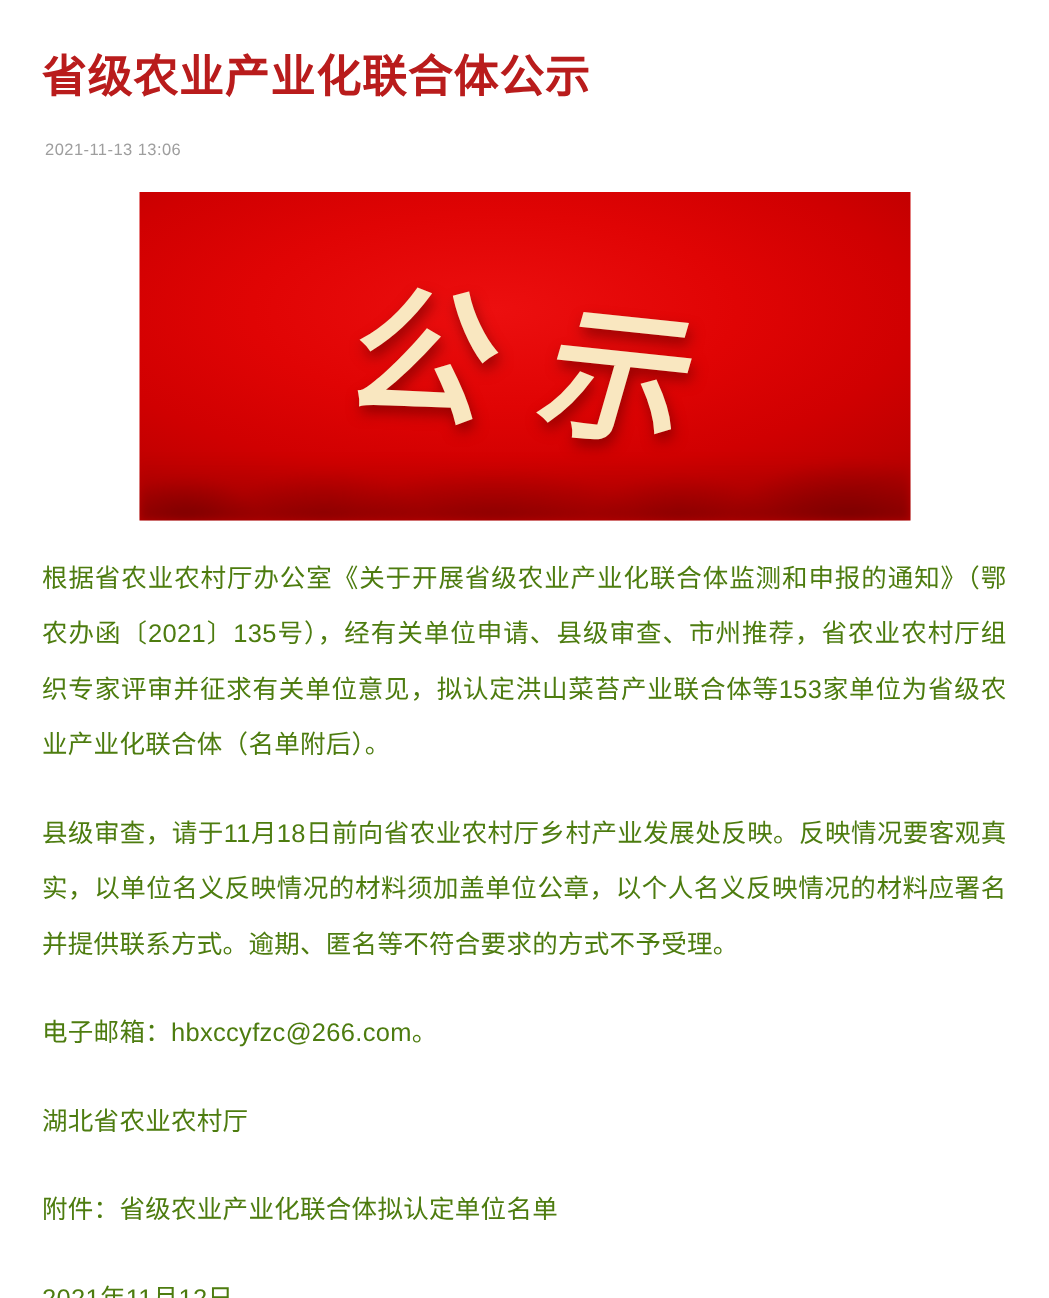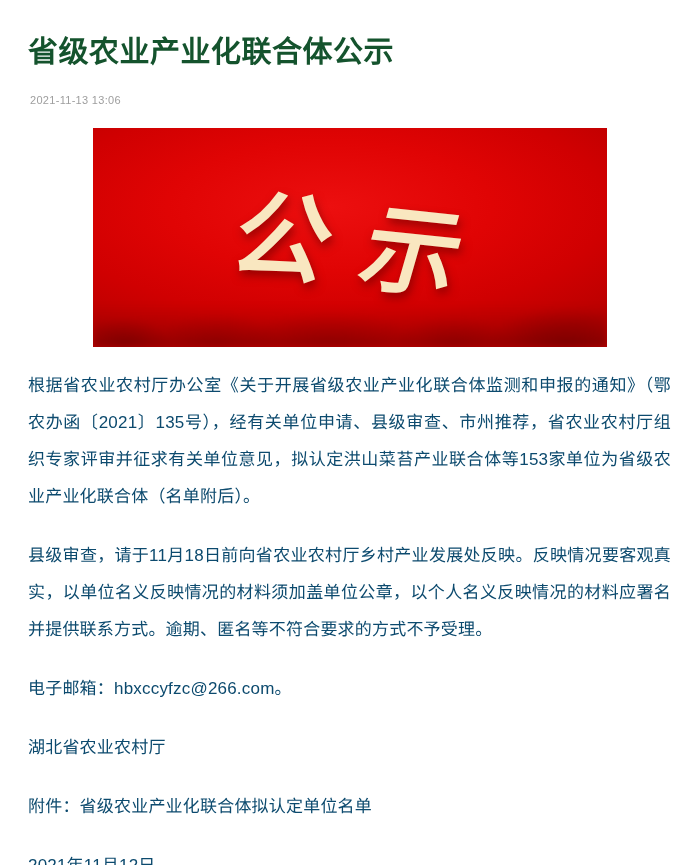--- a/index.html
+++ b/index.html
@@ -13,21 +13,21 @@
     box-sizing: border-box;
     padding: 28px 28px 18px 28px;
     background: #ffffff;
     font-family: "Liberation Sans", "DejaVu Sans", sans-serif;
   }
   h1.article-title {
     margin: 6px 0 24px 0;
     font-size: 30px;
     line-height: 36px;
     font-weight: 700;
-    color: #14532d;
+    color: #b91c1c;
     letter-spacing: 0.5px;
   }
   .pubdate {
     font-size: 11px;
     color: #9e9e9e;
     margin: 0 0 22px 2px;
     letter-spacing: 0.3px;
   }
   figure.banner {
     width: 514px;
@@ -64,21 +64,21 @@
       radial-gradient(70px 42px at 6% 100%, rgba(80,0,0,0.45), rgba(80,0,0,0) 70%),
       radial-gradient(95px 48px at 24% 100%, rgba(110,0,0,0.40), rgba(110,0,0,0) 70%),
       radial-gradient(130px 50px at 46% 100%, rgba(90,0,0,0.32), rgba(90,0,0,0) 72%),
       radial-gradient(85px 44px at 70% 100%, rgba(110,0,0,0.40), rgba(110,0,0,0) 70%),
       radial-gradient(110px 56px at 92% 100%, rgba(75,0,0,0.45), rgba(75,0,0,0) 72%);
     filter: blur(3px);
   }
   p.body-text {
     font-size: 17px;
     line-height: 37px;
-    color: #0c4a6e;
+    color: #4d7c0f;
     margin: 0 0 22px 0;
     text-align: justify;
     letter-spacing: 0.2px;
   }
   p.body-text:last-child {
     margin-bottom: 0;
   }
 </style>
 </head>
 <body>

